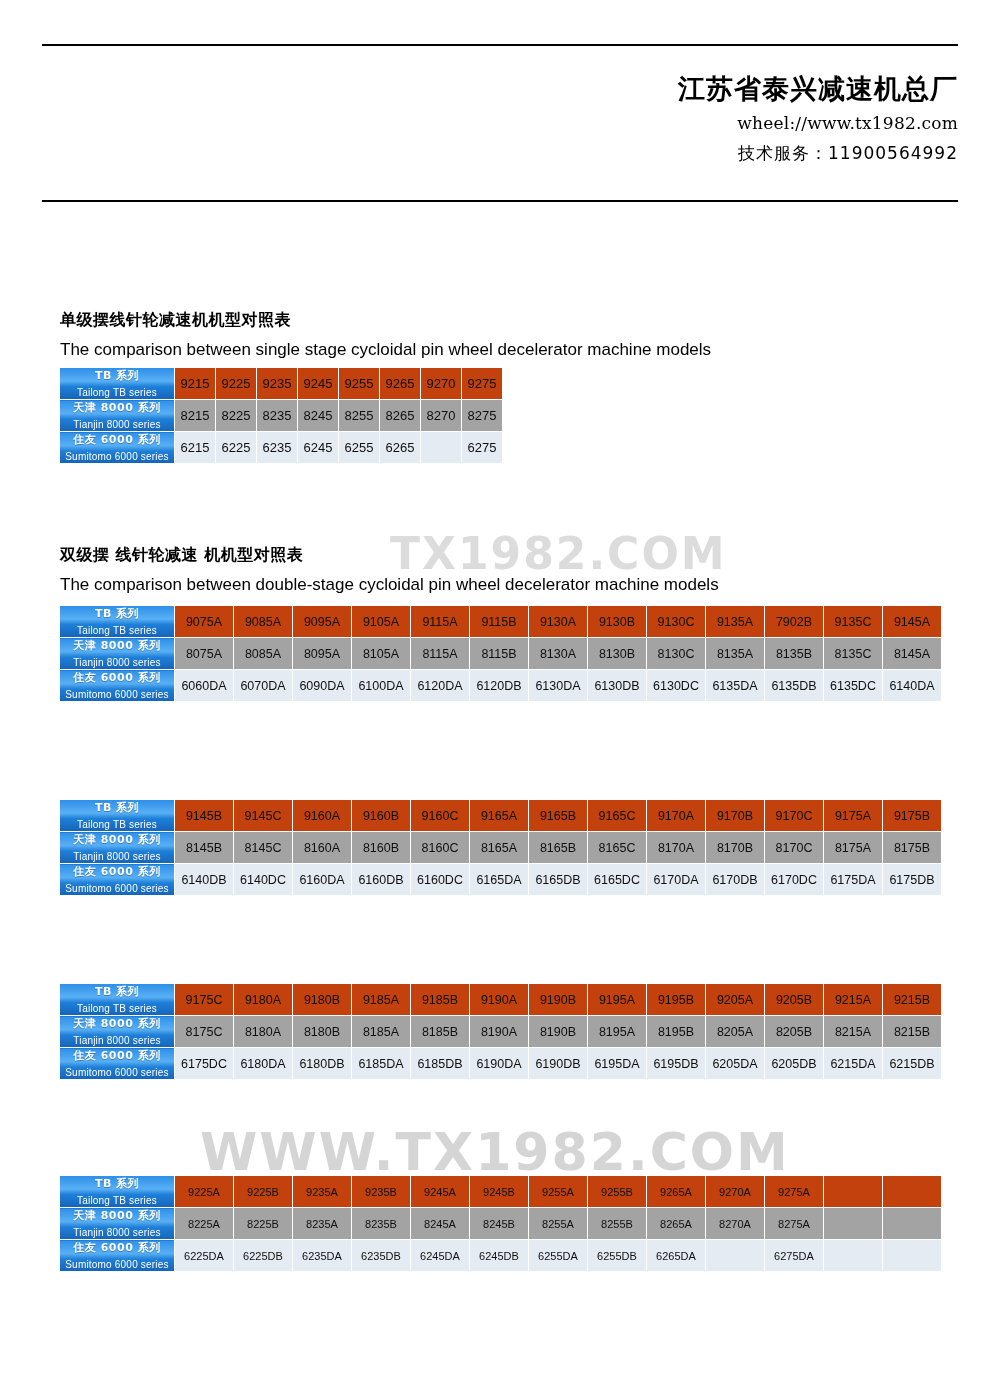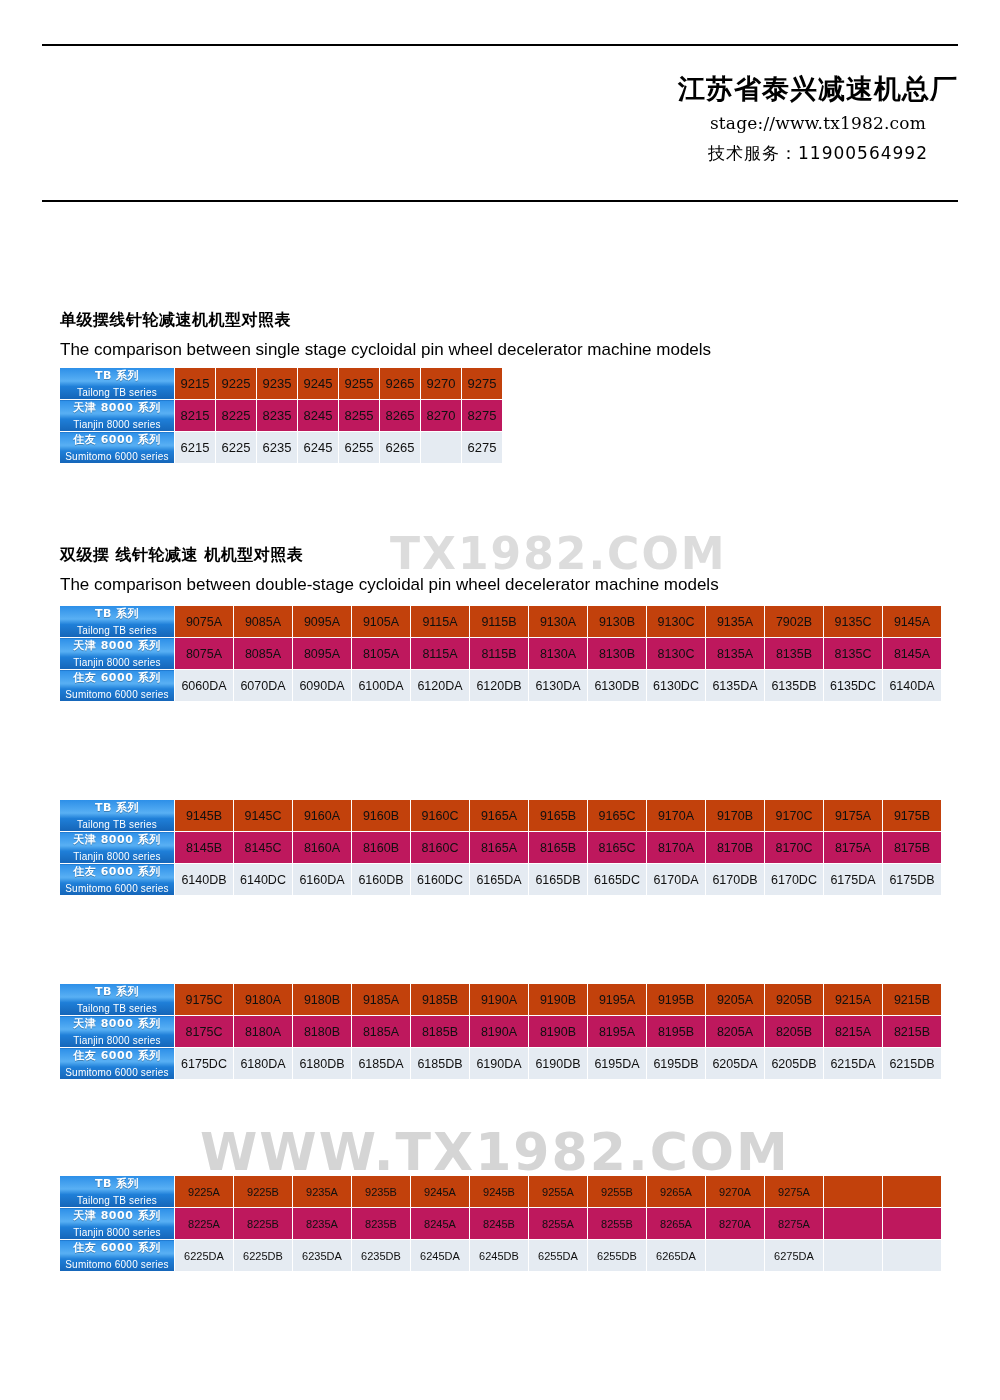--- a/index.html
+++ b/index.html
@@ -35,21 +35,21 @@
     left: 42px;
     top: 200px;
     width: 916px;
     height: 2px;
     background: #000;
   }
   .hdr-block {
     position: absolute;
     right: 42px;
     top: 72px;
-    text-align: center;
+    text-align: right;
   }
   .hdr-company {
     font-family: "DejaVu Sans", sans-serif;
     font-weight: bold;
     font-size: 27px;
     letter-spacing: 1px;
     color: #000;
     line-height: 1.25;
   }
   .hdr-url {
@@ -150,39 +150,39 @@
     text-align: center;
     vertical-align: middle;
     font-family: "Liberation Sans", sans-serif;
     font-size: 13px;
     color: #101010;
     background: #eef2f7;
     border-bottom: 1px solid #ffffff;
     border-right: 1px solid #ffffff;
   }
   .row-a .data-cell { background: #c2410c; }
-  .row-b .data-cell { background: #be185d; margin-left: 20px; }
+  .row-b .data-cell { background: #a3a3a3; margin-left: 20px; }
   .row-c .data-cell { background: #e5ebf2; }
 
   
   .t1 .data-cell { width: 40px; font-size: 13px; }
   
   .t-wide .data-cell { width: 58px; font-size: 12.5px; }
   .t5 .data-cell { width: 58px; font-size: 11px; }
 </style>
 </head>
 <body>
 
 <div class="page">
 
   <div class="hdr-rule-top"></div>
 
   <div class="hdr-block">
     <div class="hdr-company">江苏省泰兴减速机总厂</div>
-    <div class="hdr-url">stage://www.tx1982.com</div>
+    <div class="hdr-url">wheel://www.tx1982.com</div>
     <div class="hdr-tel">技术服务：11900564992</div>
   </div>
 
   <div class="hdr-rule-bottom"></div>
 
   <div class="watermark wm-1">TX1982.COM</div>
   <div class="watermark wm-2">WWW.TX1982.COM</div>
 
   <div class="sec-title-cn" style="left:60px; top:310px;">单级摆线针轮减速机机型对照表</div>
   <div class="sec-title-en" style="left:60px; top:340px;">The comparison between single stage cycloidal pin wheel decelerator machine models</div>

